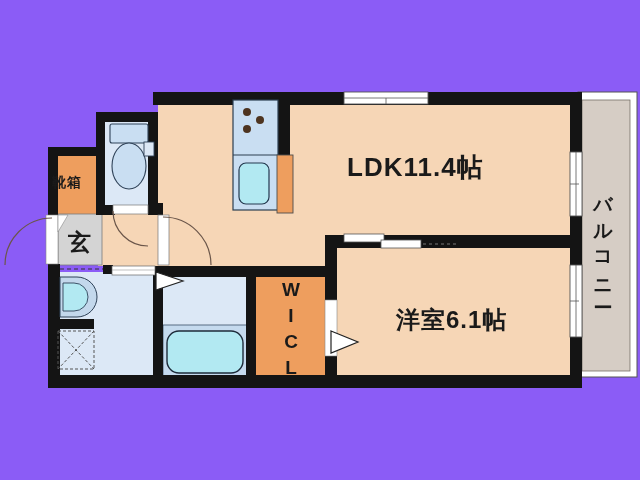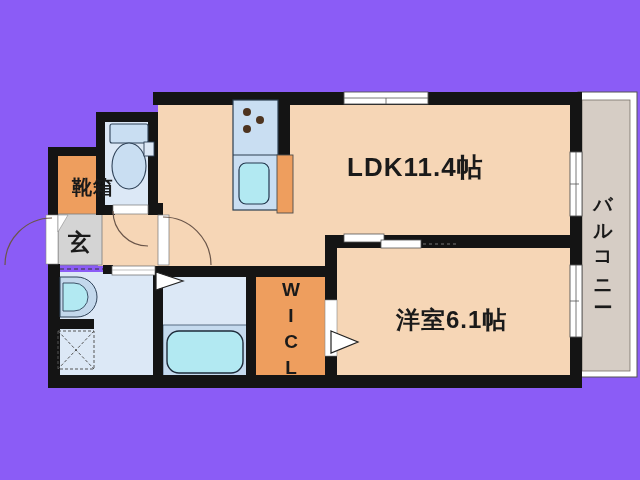--- a/index.html
+++ b/index.html
@@ -9,21 +9,21 @@
   }
   .plan-svg{position:absolute;left:0;top:0;width:640px;height:480px;}
   .label{position:absolute;color:#1a1a1a;font-weight:600;white-space:nowrap;}
   .label-ldk{left:347px;top:150px;font-size:26px;letter-spacing:1px;}
   .label-bedroom{left:396px;top:304px;font-size:24px;letter-spacing:1px;}
   .label-balcony{
     left:590px;top:182px;font-size:19px;letter-spacing:7px;
     writing-mode:vertical-rl;text-orientation:mixed;
   }
   .label-genkan{left:68px;top:227px;font-size:23px;}
-  .label-shoebox{left:72px;top:174px;font-size:20px;letter-spacing:1px;}
+  .label-shoebox{left:52px;top:174px;font-size:14px;letter-spacing:1px;}
   .label-wicl{
     left:256px;top:277px;width:70px;height:104px;
     font-size:19px;line-height:26px;text-align:center;
   }
   .label-wicl span{display:block;}
 </style>
 </head>
 <body>
 
 <div class="canvas">

